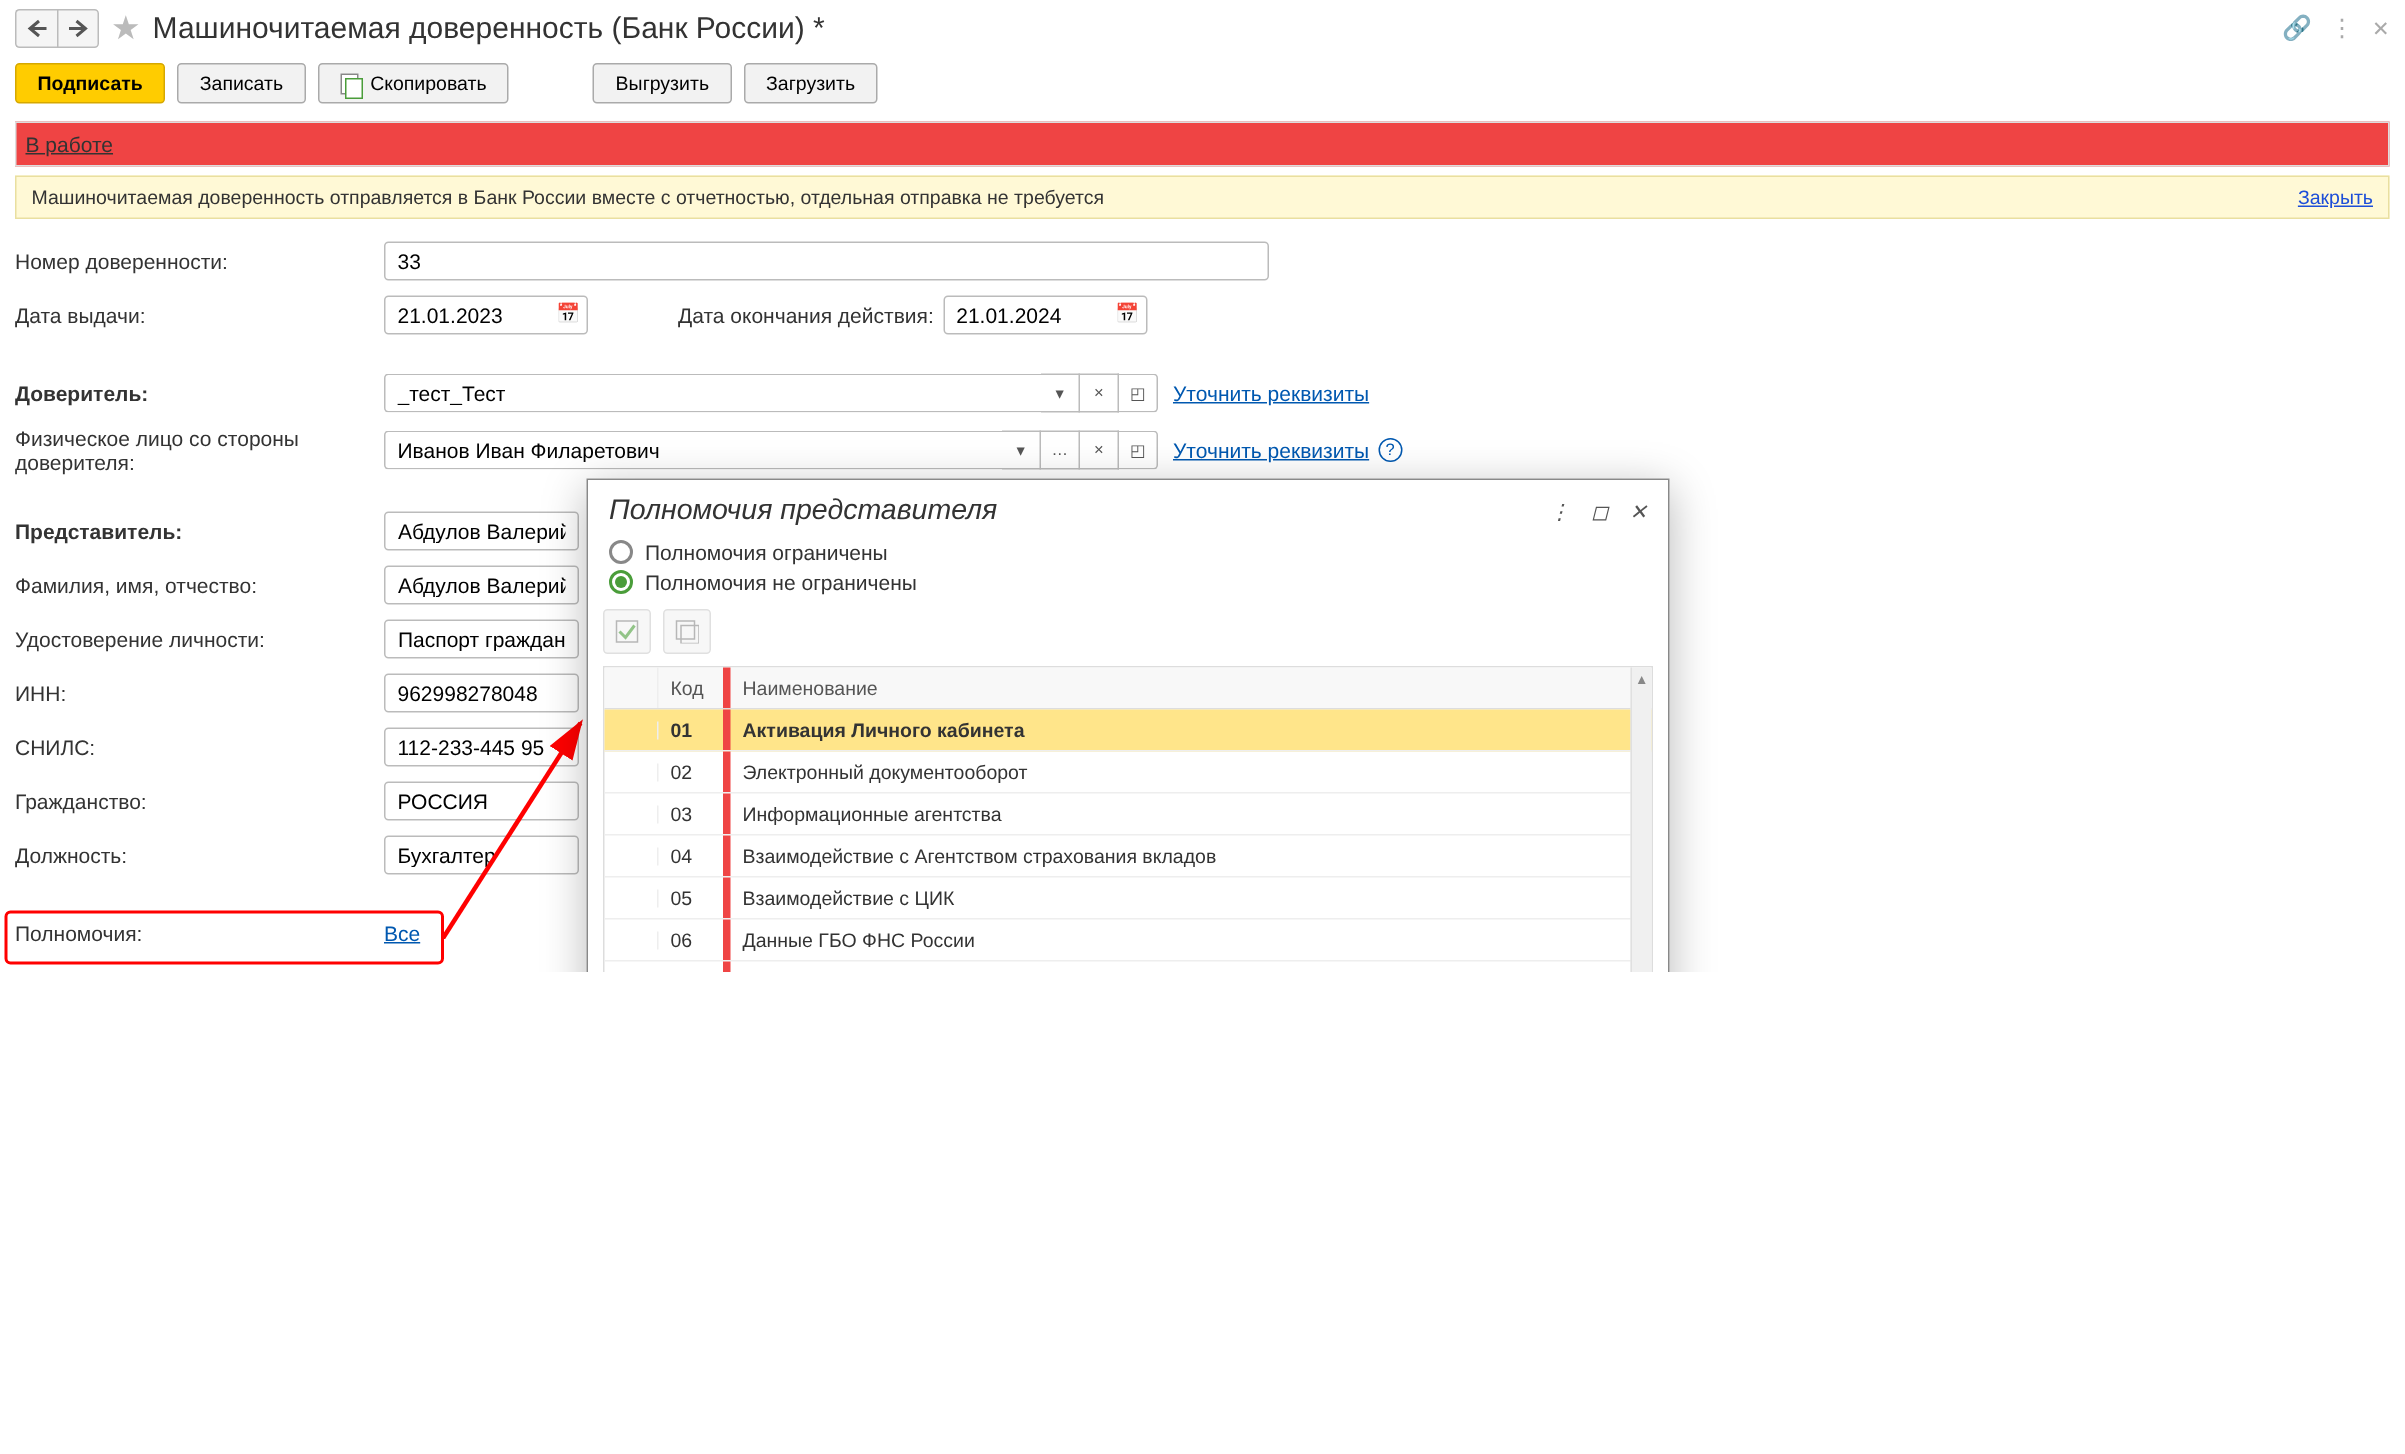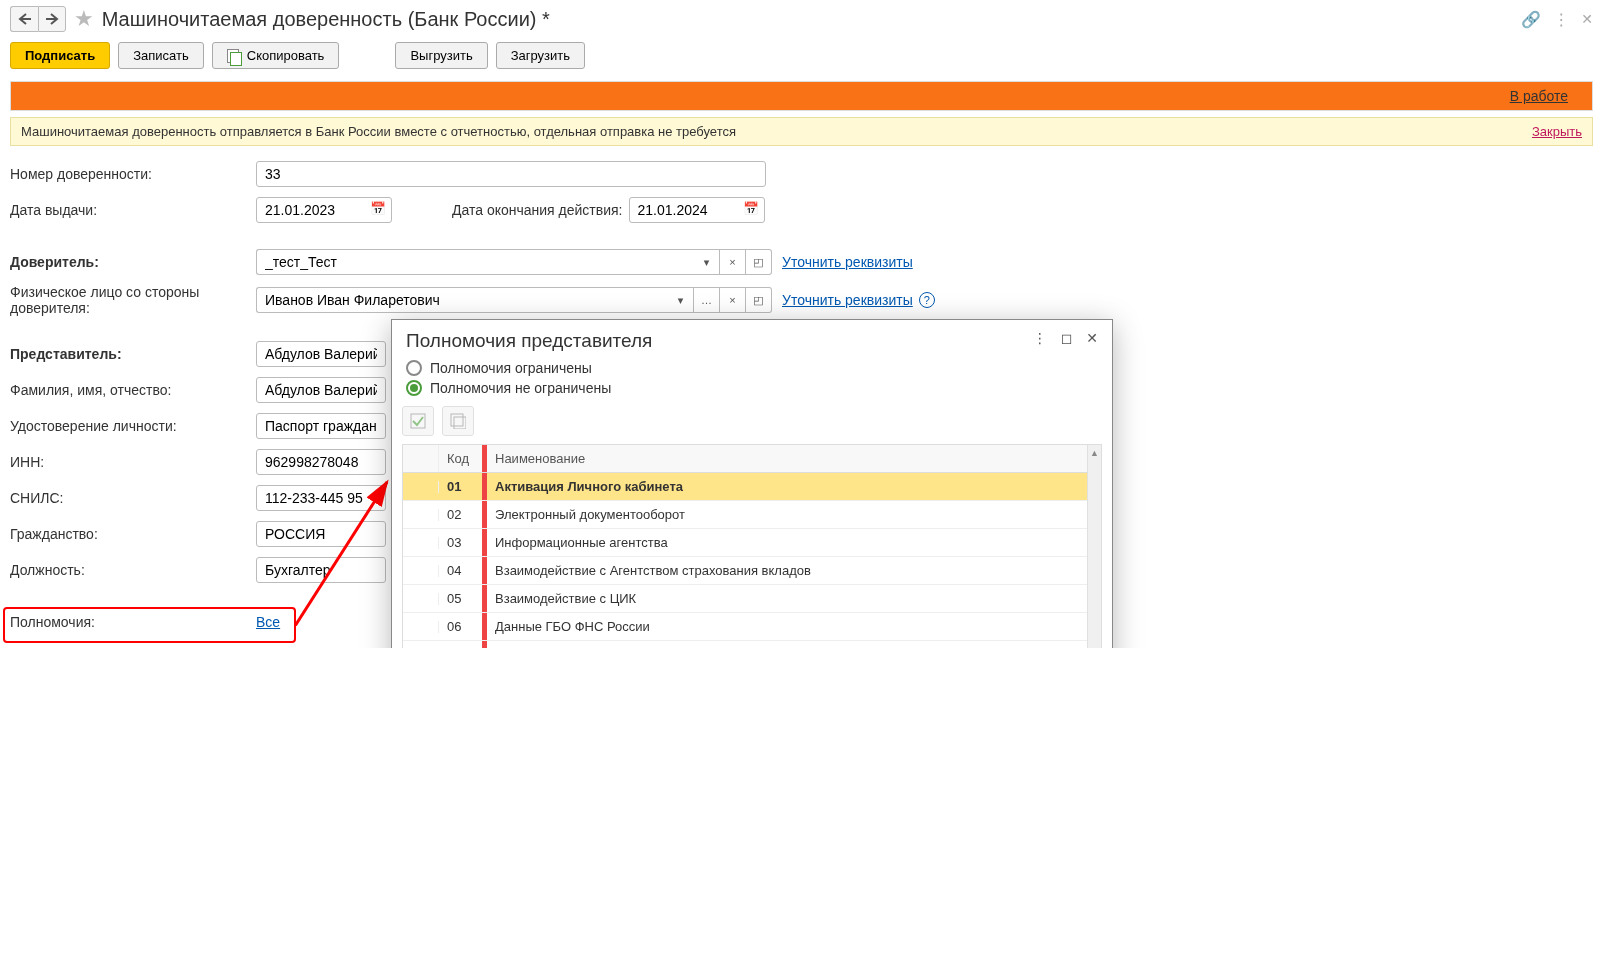--- a/index.html
+++ b/index.html
@@ -66,39 +66,38 @@
     border-color: #d6a800;
     font-weight: bold;
   }
   .btn-yellow {
     background: #ffcc00;
     border-color: #d6a800;
     font-weight: bold;
     padding: 7px 18px;
   }
   .status-bar {
-    background: #f97316;
+    background: #ef4444;
     border: 1px solid #ddd;
     margin: 4px 10px;
-    padding: 6px 24px;
+    padding: 6px 6px;
     font-size: 14px;
     text-decoration: underline;
-    text-align: right;
   }
   .info-bar {
     background: #fff9d6;
     border: 1px solid #e9dfa0;
     margin: 6px 10px 10px 10px;
     padding: 6px 10px;
     display: flex;
     justify-content: space-between;
     align-items: center;
     font-size: 13px;
   }
-  .info-bar a { color: #be185d; text-decoration: underline; }
+  .info-bar a { color: #1d4ed8; text-decoration: underline; }
   .form-area {
     padding: 4px 10px;
   }
   .form-row {
     display: flex;
     align-items: center;
     margin-bottom: 8px;
     min-height: 28px;
   }
   .form-label {
@@ -108,21 +107,21 @@
   }
   .form-label.bold { font-weight: bold; }
   .input {
     border: 1px solid #bbb;
     padding: 4px 8px;
     font-size: 14px;
     height: 26px;
     border-radius: 3px;
     background: #fff;
   }
-  .input-wide { width: 510px; }
+  .input-wide { width: 590px; }
   .input-date { width: 136px; }
   .input-mini { width: 130px; }
   .date-group {
     position: relative;
     display: inline-flex;
     align-items: center;
   }
   .cal-icon {
     position: absolute;
     right: 5px;
@@ -182,21 +181,21 @@
     position: absolute;
     left: 391px;
     top: 319px;
     width: 722px;
     background: #fff;
     border: 1px solid #888;
     box-shadow: 0 6px 28px rgba(0,0,0,0.28);
     z-index: 100;
   }
   .dialog-header {
-    display:flex; align-items:flex-start; padding:10px 14px 6px 14px;
+    display:flex; align-items:center; padding:10px 14px 6px 14px;font-style:italic;
   }
   .dialog-header h2 { margin:0; font-size:19px; font-weight:normal;}
   .dialog-header-right { margin-left:auto; display:flex; gap:14px; color:#555;}
   .radio-row { display:flex; align-items:center; gap:8px; padding: 2px 14px; font-size:14px;}
   .radio { width:16px; height:16px; border:2px solid #888; border-radius:50%; display:inline-flex; align-items:center; justify-content:center;}
   .radio.checked { border-color: #4a9d3a;}
   .radio.checked::after { content:""; width:8px; height:8px; background:#4a9d3a; border-radius:50%;}
   .dlg-toolbar { padding: 8px 10px; display:flex; gap:8px;}
   .icon-btn {
     width:32px; height:30px; border:1px solid #ccc; border-radius:3px;

